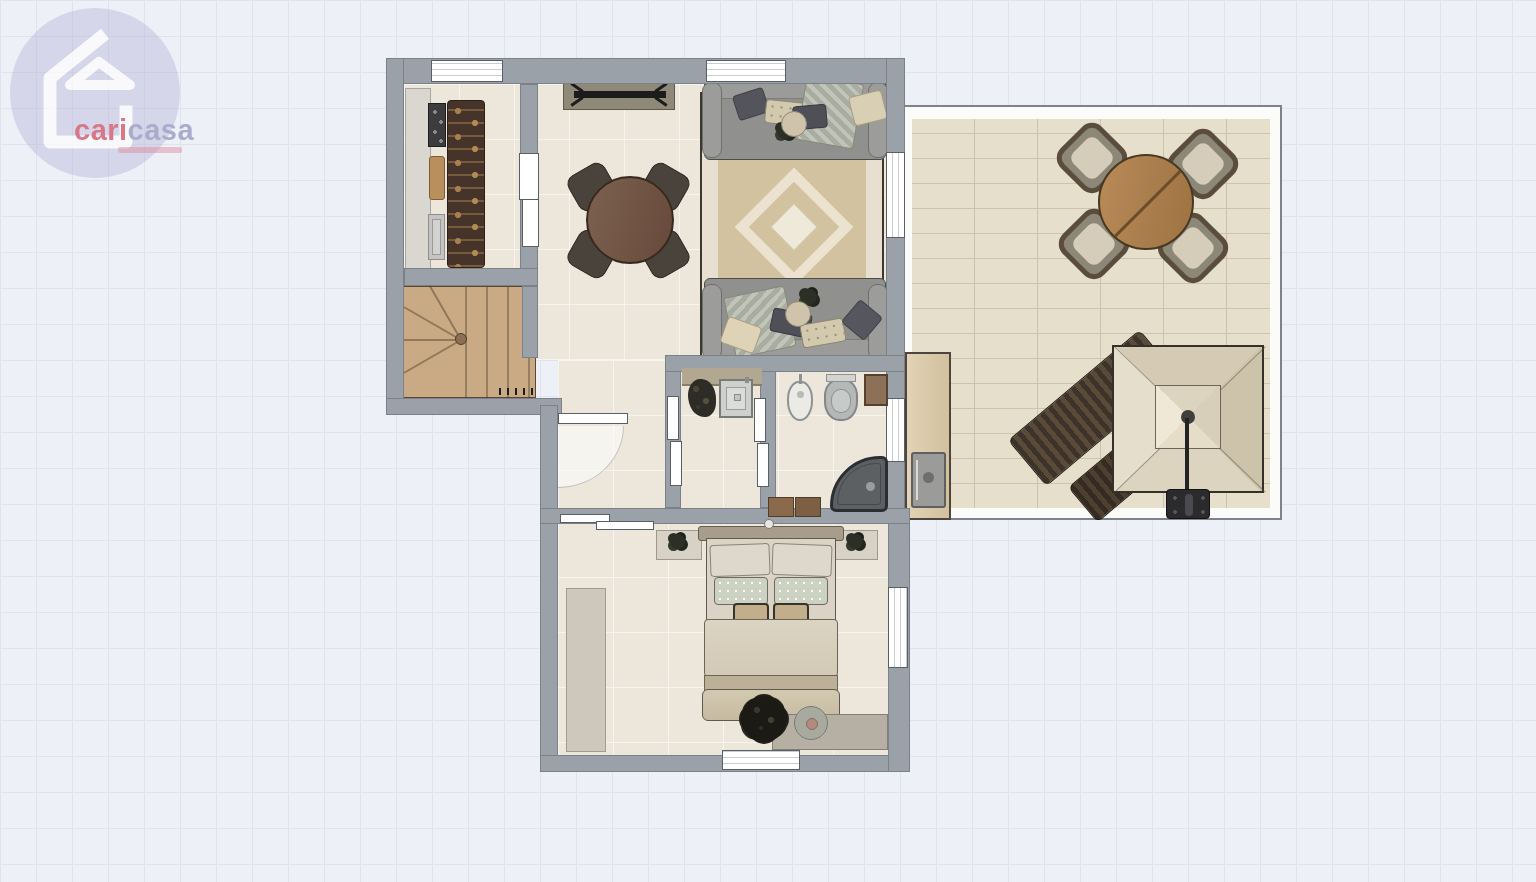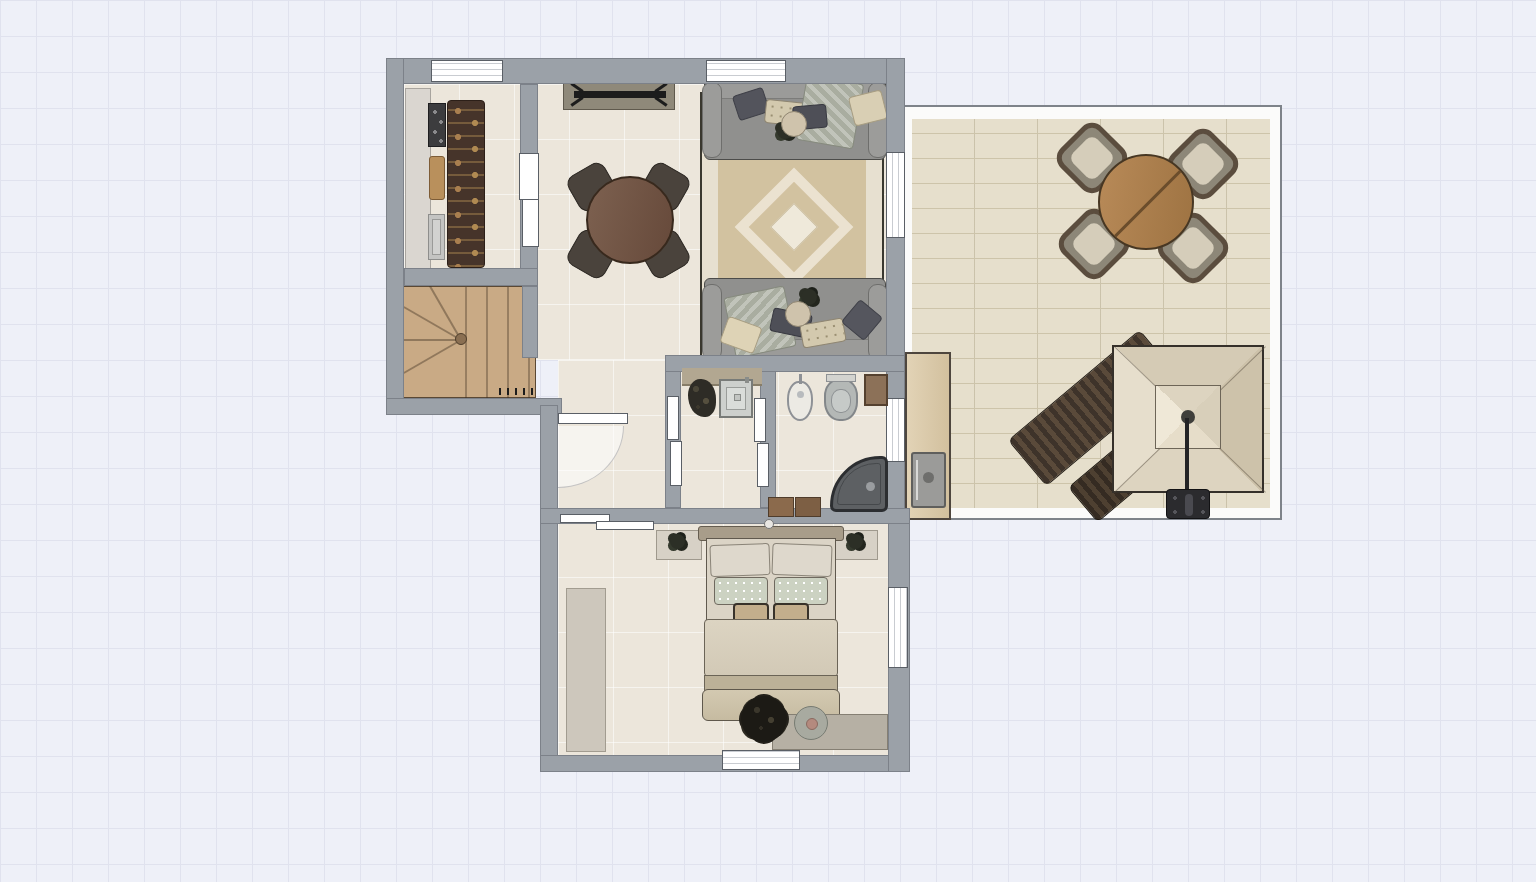--- a/index.html
+++ b/index.html
@@ -237,14 +237,25 @@
   </div>
 
   <div class="a" style="left:772px;top:714px;width:116px;height:36px;background:#b6b0a4;border:1px solid #857f73;"></div>
   <div class="a" style="left:741px;top:696px;width:46px;height:46px;border-radius:50%;background:#1c1a15;
        box-shadow:8px 4px 0 -8px #2e2b22,-8px 6px 0 -8px #2e2b22,6px -7px 0 -8px #2e2b22,-7px -6px 0 -8px #2e2b22,0 10px 0 -8px #23201a,10px 0 0 -8px #23201a,-10px 0 0 -8px #23201a,0 -10px 0 -8px #23201a;
        background-image:radial-gradient(circle 3px at 16px 14px,#3a362b 96%,transparent),radial-gradient(circle 3px at 30px 24px,#443f31 96%,transparent),radial-gradient(circle 2px at 20px 32px,#332f26 96%,transparent);"></div>
   <div class="a" style="left:794px;top:706px;width:34px;height:34px;border-radius:50%;background:#a8aaa0;border:1px solid #777b72;">
     <div class="a" style="left:11px;top:11px;width:12px;height:12px;border-radius:50%;background:#b48a7e;border:1px solid #8a6a60;"></div>
   </div>
 
+  <div class="a" style="left:0;top:0;width:220px;height:190px;opacity:.8;">
+    <div class="a" style="left:10px;top:8px;width:170px;height:170px;border-radius:50%;background:rgba(183,181,214,.55);"></div>
+    <svg class="a" style="left:38px;top:28px;" width="116" height="122" viewBox="0 0 116 122">
+      <path d="M62 10 L12 50 L12 114 L88 114 L88 84" fill="none" stroke="#ffffff" stroke-width="13" stroke-linejoin="round" stroke-linecap="square" opacity="0.92"></path>
+      <path d="M61 34 L32 57 L92 57 Z" fill="none" stroke="#ffffff" stroke-width="10" stroke-linejoin="round" opacity="0.92"></path>
+    </svg>
+    <div class="a" style="left:74px;top:114px;font-weight:bold;font-size:29px;letter-spacing:.5px;">
+      <span style="color:#d4596b;">cari</span><span style="color:#9a9cc0;">casa</span>
+    </div>
+    <div class="a" style="left:118px;top:147px;width:64px;height:6px;border-radius:2px;background:rgba(216,120,140,.5);"></div>
+  </div>
 
 </div>
 
 </body></html>

